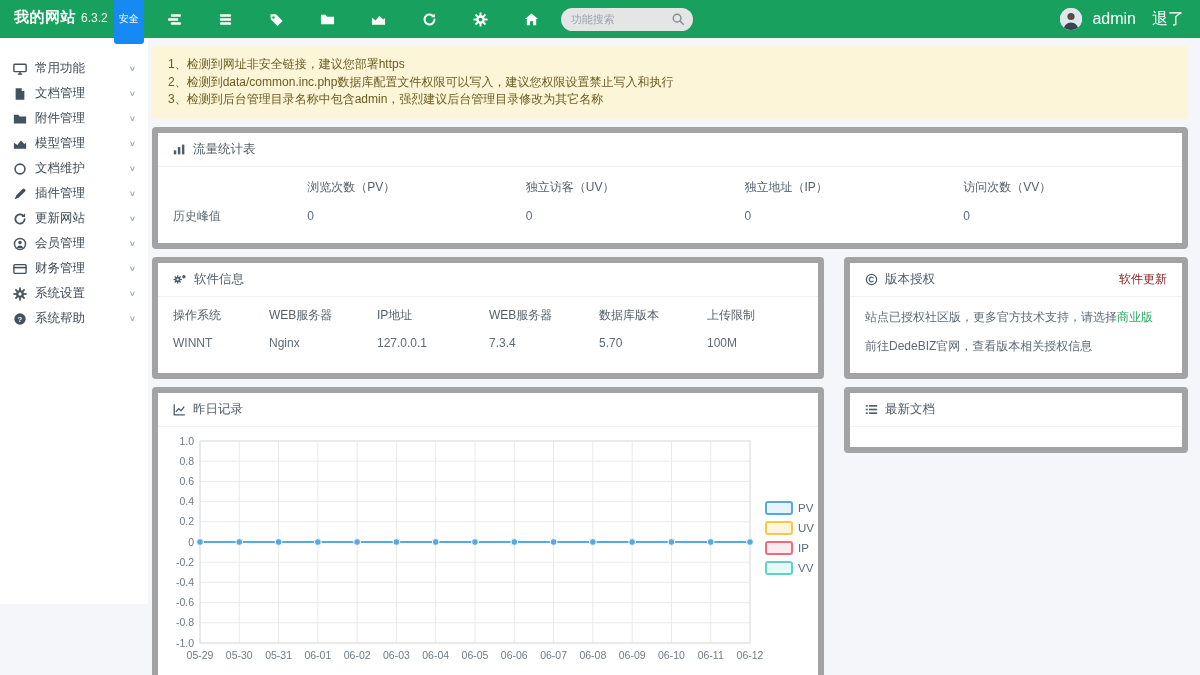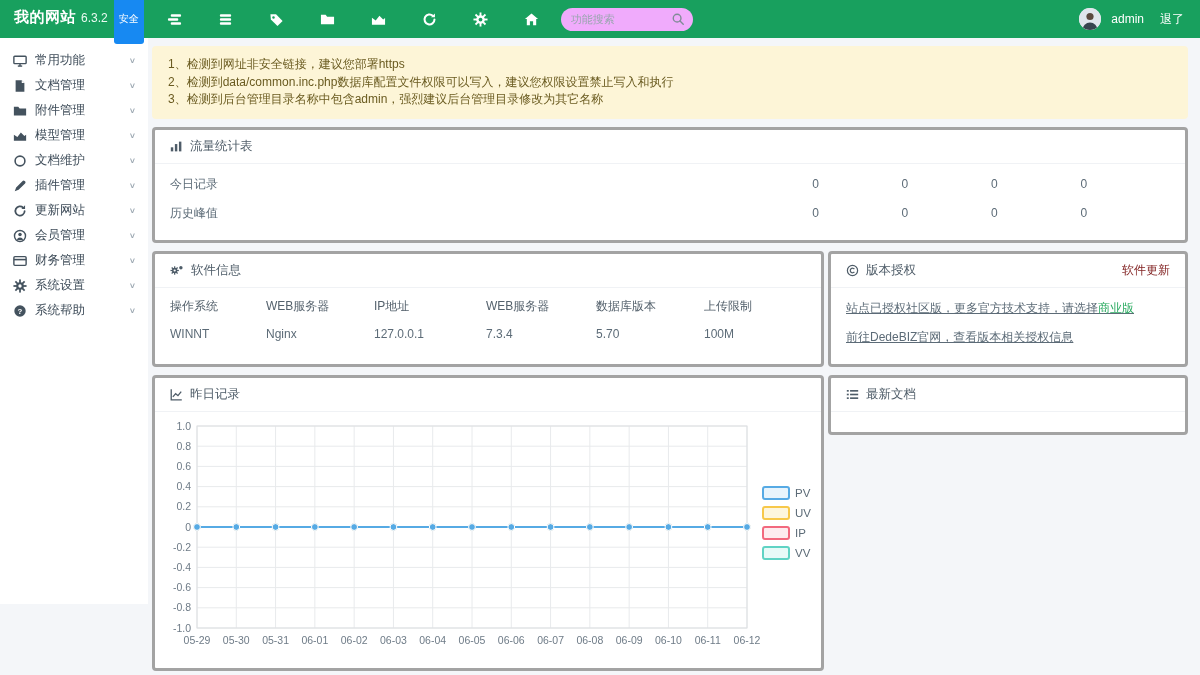--- a/index.html
+++ b/index.html
@@ -9,63 +9,63 @@
   
   .topbar { position:fixed; top:0; left:0; width:1200px; height:38px; background:#18a05e; display:flex; align-items:center; z-index:10; }
   .brand { display:flex; align-items:baseline; padding:0 14px; min-width:134px; }
   .brand .site { color:#fff; font-weight:bold; font-size:15px; letter-spacing:.5px; }
   .brand .ver { color:#eafaf1; font-size:12px; margin-left:5px; }
   .brand .safe { background:#1789f2; color:#fff; font-size:10px; padding:18px 5px; border-radius:3px; margin-left:6px; }
   .top-icons { display:flex; align-items:center; gap:21px; margin-left:2px; }
   .tico { width:30px; height:24px; display:flex; align-items:center; justify-content:center; cursor:pointer; border-radius:3px; }
   .tico svg { display:block; }
   .searchbox { margin-left:14px; position:relative; }
-  .searchbox input { width:132px; height:23px; border:none; border-radius:12px; padding:0 26px 0 10px; font-size:11px; color:#556; outline:none; background:#f0abfc;font-family:Liberation Serif, serif; }
+  .searchbox input { width:132px; height:23px; border:none; border-radius:12px; padding:0 26px 0 10px; font-size:11px; color:#556; outline:none; background:#e5e5e5;font-family:Liberation Serif, serif; }
   .searchbox input::placeholder { color:#9aa6b0; }
   .searchbox .mag { position:absolute; right:8px; top:4px; }
   .top-right { margin-left:auto; display:flex; align-items:center; gap:10px; padding-right:16px; }
   .avatar { width:22px; height:22px; border-radius:50%; background:#e9eef2; overflow:hidden; display:flex; align-items:flex-end; justify-content:center; cursor:pointer; }
-  .top-right .uname, .top-right .logout { color:#fff; font-size:12px; cursor:pointer;text-align:center; }
+  .top-right .uname, .top-right .logout { color:#fff; font-size:16px; cursor:pointer;text-align:center; }
   .top-right .logout { margin-left:6px; }
 
   
-  .sidebar { position:fixed; top:38px; left:0; width:148px; height:566px; background:#fff; padding-top:10px; }
+  .sidebar { position:fixed; top:38px; left:0; width:148px; height:566px; background:#fff; padding-top:18px; }
   .side-item { display:flex; align-items:center; height:25px; padding:0 12px; font-size:12.5px; color:#3e4c59; cursor:pointer; }
   .sicon { width:15px; height:15px; margin-right:8px; display:flex; align-items:center; justify-content:center; }
   .slabel { flex:1; }
   .chev { color:#9aa6b0; font-size:10px; transform:scaleY(.8); }
 
   
   .main { position:fixed; top:38px; left:144px; width:1052px; height:637px; padding:8px 8px 0 8px; }
   .alert { background:#fdf5d7; border-radius:4px; padding:10px 16px; font-size:12px; line-height:17.5px; color:#6a5b20; }
   .alert .mod-badge { display:inline-block; background:#29ad60; color:#fff; font-size:10.5px; padding:1px 5px; border-radius:3px; margin-left:6px; cursor:pointer; vertical-align:1px; }
 
-  .panel { background:#fff; border:3px solid #a3a3a3; border-radius:4px; margin-top:8px; }
+  .panel { background:#fff; border:6px solid #a3a3a3; border-radius:4px; margin-top:8px; }
   .panel-h { display:flex; align-items:center; padding:8px 15px; border-bottom:1px solid #f0f2f5; font-size:12.5px; color:#4e5c68; }
   .panel-h .pico { margin-right:7px; display:flex; }
   .panel-h .right-link { margin-left:auto; font-size:12px; color:#7f1d1d; cursor:pointer; }
   .panel-b { padding:6px 15px 12px 15px; font-size:12px; color:#5c6b77; }
 
   
   table.stats { width:100%; border-collapse:collapse; }
   table.stats th, table.stats td { text-align:left; font-weight:normal; font-size:12px; color:#5c6b77; padding:6px 0; }
   table.stats th { color:#54616c; }
   table.stats .c0 { width:13.5%; }
   table.stats .c1, table.stats .c2, table.stats .c3 { width:22%; }
 
   
-  .cols { display:flex; gap:4px; }
+  .cols { display:flex; gap:20px; }
   .col-l { width:672px; }
   .col-r { flex:1; }
 
   
   .sw-grid { display:grid; grid-template-columns:96px 108px 112px 110px 108px auto; row-gap:12px; padding-top:4px; }
   .sw-grid .hd { color:#54616c; }
 
-  .lic-line { padding:6px 0;text-decoration:underline; }
+  .lic-line { padding:6px 0; }
   .lic-link { color:#2cab62; cursor:pointer; }
 
   
   .chart-wrap { padding:4px 4px 6px 4px; }
   .empty-body { height:20px; }
 </style>
 </head>
 <body>
 
 <div class="topbar">
@@ -291,26 +291,26 @@
             <rect x="1" y="9" width="3" height="5" fill="#4e5c68"></rect>
             <rect x="6" y="5" width="3" height="9" fill="#4e5c68"></rect>
             <rect x="11" y="2" width="3" height="12" fill="#4e5c68"></rect>
           </svg>
         </span>
       <span>流量统计表</span>
     </div>
     <div class="panel-b">
       <table class="stats">
         <tbody>
-        <tr>
-          <td>今日记录</td>
-          <td>0</td>
-          <td>0</td>
-          <td>0</td>
-          <td>0</td>
+            <tr>
+          <th class="c0"></th>
+          <th class="c1">浏览次数（PV）</th>
+          <th class="c2">独立访客（UV）</th>
+          <th class="c3">独立地址（IP）</th>
+          <th>访问次数（VV）</th>
         </tr>
         <tr>
           <td>历史峰值</td>
           <td>0</td>
           <td>0</td>
           <td>0</td>
           <td>0</td>
         </tr>
       </tbody>
         </table>

